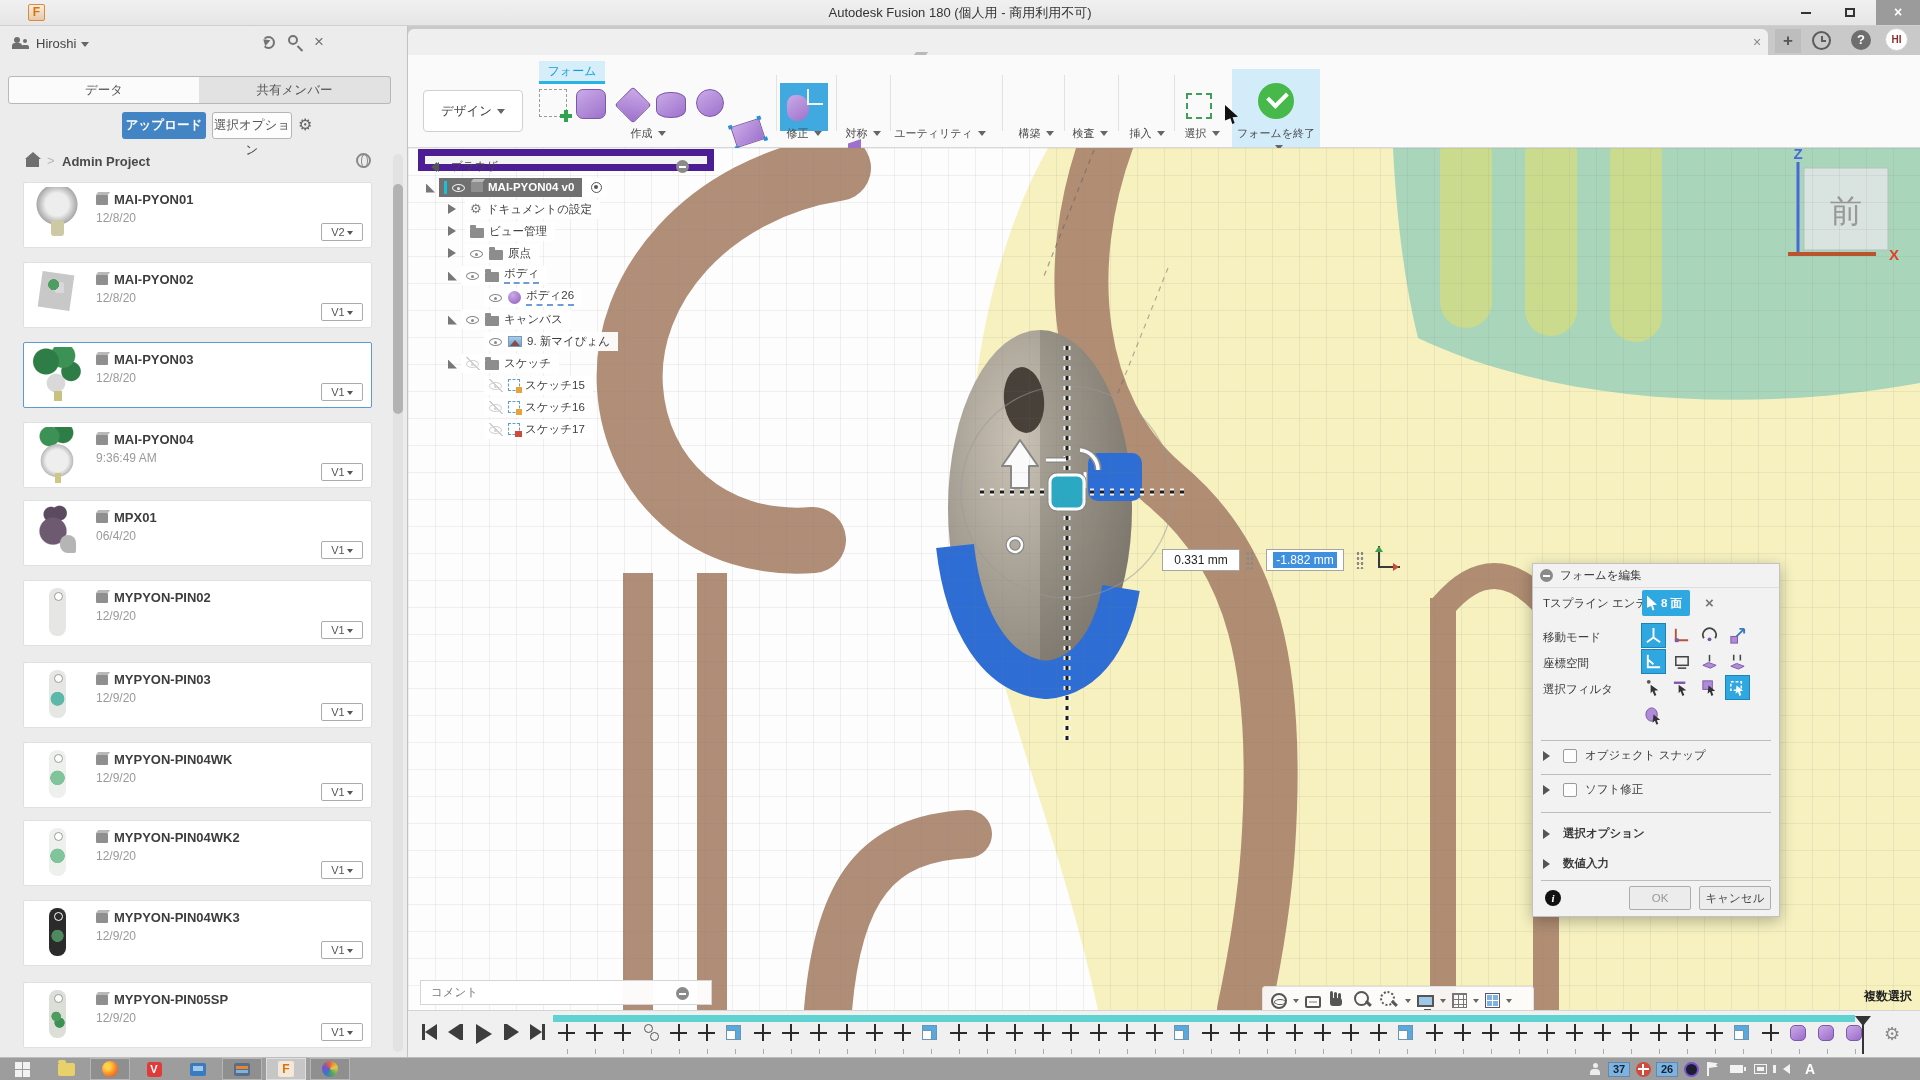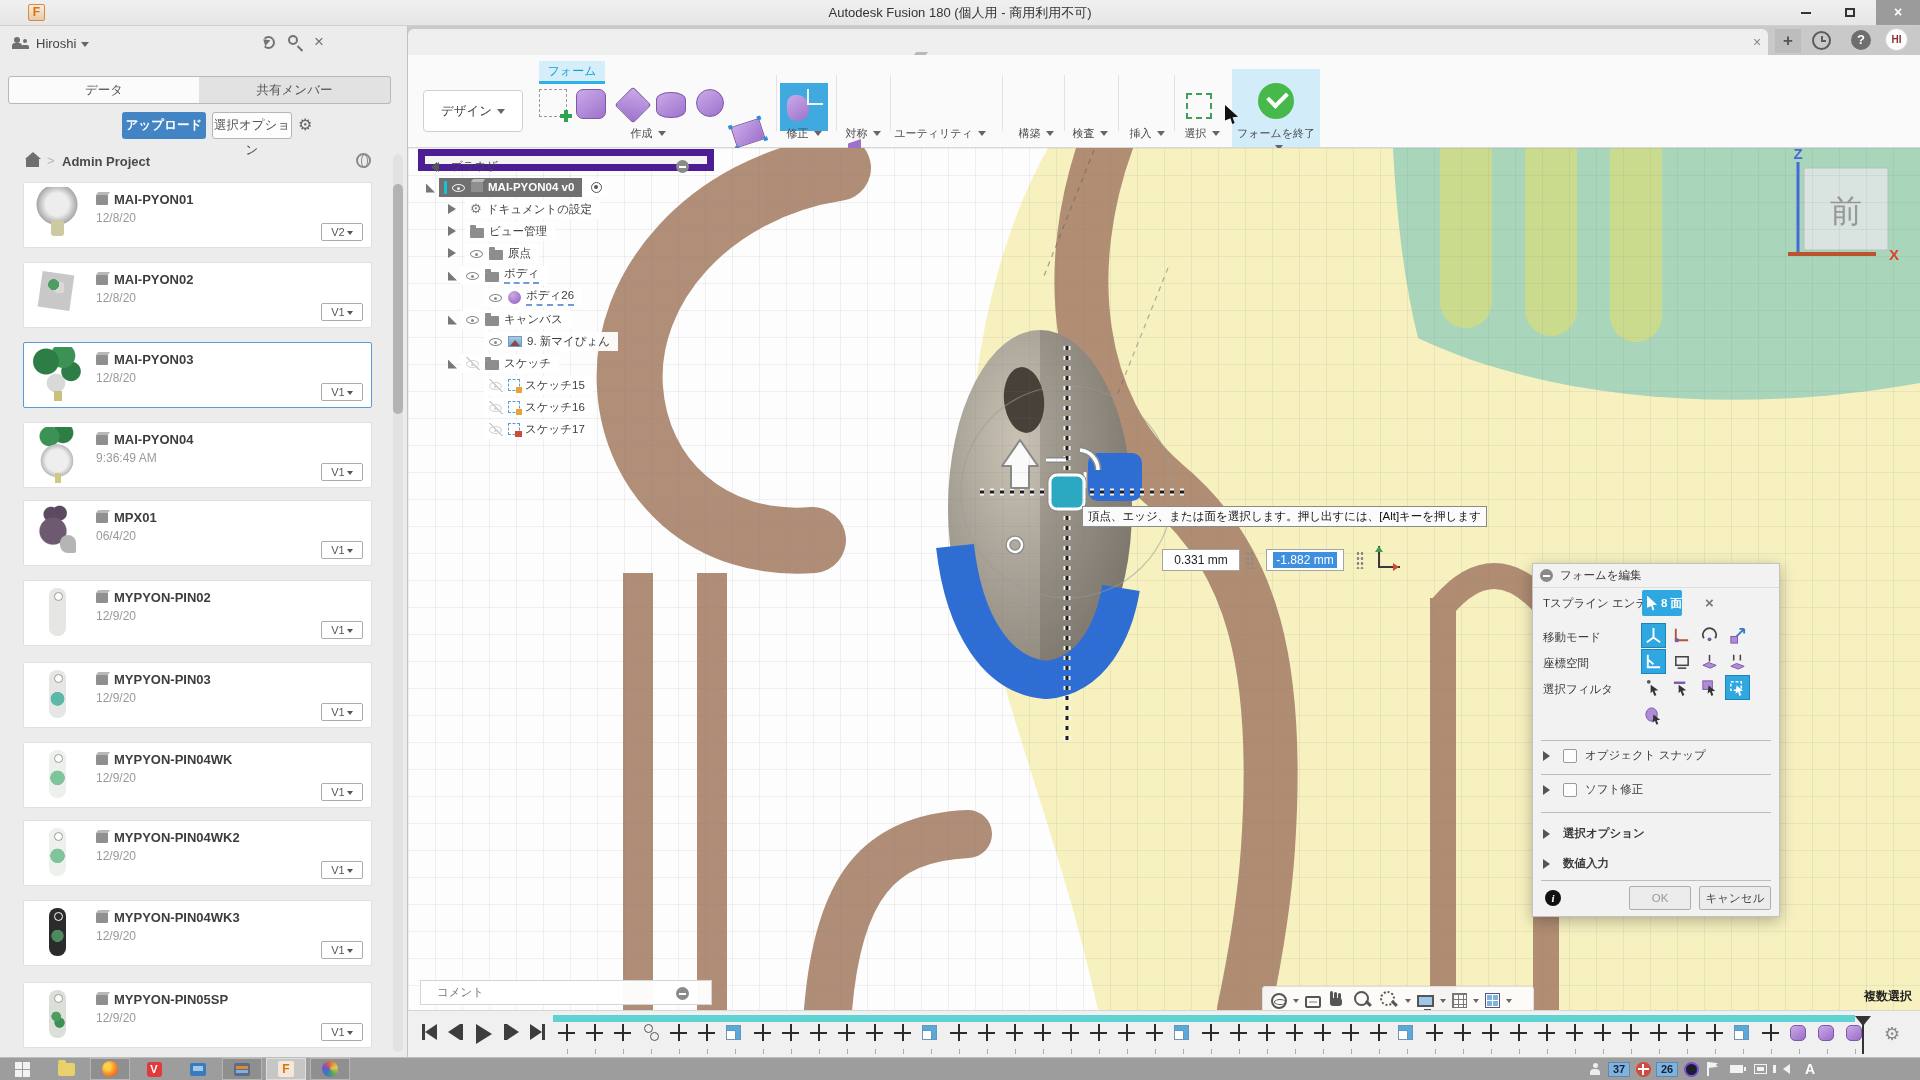--- a/index.html
+++ b/index.html
@@ -171,21 +171,21 @@
   .axis-ic::after{content:"";position:absolute;right:-3px;bottom:-5px;border:4px solid transparent;border-left:6px solid #d04a3a}
   
   #dialog{position:absolute;left:1124px;top:415px;width:248px;height:354px;background:#f2f2f2;border:1px solid #c2c2c2;box-shadow:0 4px 14px rgba(0,0,0,.28);font-size:11.5px;color:#3a3a3a}
   #dialog-head{position:relative;height:24px;border-bottom:1px solid #ddd;line-height:23px}
   #dialog-head .minus-circle{left:7px;top:5px}
   #dialog-title{position:absolute;left:27px}
   .dlg-label{position:absolute;left:10px}
   .opt{position:absolute;width:25px;height:25px;border:1px solid transparent;display:flex;align-items:center;justify-content:center}
   .opt.sel{background:#2fa7e1;border-color:#1b85ba}
   .opt svg{width:19px;height:19px}
-  #entity-chip{position:absolute;left:109px;top:26px;height:26px;background:#2fa7e1;border-radius:2px;color:#fff;font-size:11.5px;display:flex;align-items:center;gap:4px;padding:0 0 0 5px;font-weight:bold}
+  #entity-chip{position:absolute;left:109px;top:26px;height:26px;background:#2fa7e1;border-radius:2px;color:#fff;font-size:11.5px;display:flex;align-items:center;gap:4px;padding:0 8px 0 5px;font-weight:bold}
   .chip-cursor{width:10px;height:15px;background:#fff;clip-path:polygon(0 0,100% 62%,58% 64%,74% 95%,56% 100%,42% 70%,0 82%)}
   #entity-x{position:absolute;left:172px;top:30px;font-size:15px;color:#777;font-weight:bold}
   .dlg-div{position:absolute;left:8px;width:230px;height:1px;background:#bcbcbc}
   .tri-r{width:0;height:0;border:5px solid transparent;border-left:7px solid #555;display:inline-block}
   .cb{display:inline-block;width:14px;height:14px;background:#fdfdfd;border:1px solid #9a9a9a;border-radius:2px}
   .sec-row{position:absolute;left:10px;display:flex;align-items:center;gap:8px}
   .sec-row.bold{font-weight:bold}
   .info-circle{position:absolute;left:12px;top:326px;width:16px;height:16px;background:#111;border-radius:50%;color:#fff;text-align:center;font-size:11px;line-height:16px;font-style:italic;font-weight:bold;font-family:"Liberation Serif","DejaVu Serif",serif}
   .dlg-btn{position:absolute;top:322px;height:24px;border:1px solid #adadad;background:#ececec;text-align:center;line-height:22px;border-radius:2px}
   #btn-ok{left:96px;width:62px;color:#999}
@@ -201,21 +201,21 @@
   .nv-pan::after{content:"";position:absolute;left:3px;top:7px;width:12px;height:8px;background:#555;border-radius:3px}
   .nv-zoom::before,.nv-fit::before{content:"";position:absolute;left:1px;top:1px;width:11px;height:11px;border:2px solid #555;border-radius:50%}
   .nv-zoom::after,.nv-fit::after{content:"";position:absolute;left:12px;top:12px;width:7px;height:2.5px;background:#555;transform:rotate(45deg)}
   .nv-fit::before{border-radius:50%;border-style:dotted}
   .nv-disp{width:17px;height:12px;border:2px solid #555;background:#9ec7e8;margin-top:3px}
   .nv-disp::after{content:"";position:absolute;left:5px;top:12px;width:7px;height:3px;background:#555}
   .nv-grid{width:15px;height:15px;margin-top:2px;border:1px solid #777;background:linear-gradient(to right,#777 1px,transparent 1px),linear-gradient(to bottom,#777 1px,transparent 1px);background-size:5px 5px}
   .nv-vport{width:15px;height:15px;margin-top:2px;background:#7fb2dd;border:1px solid #557;box-shadow:inset 0 0 0 1px #fff;background-image:linear-gradient(#fff,#fff),linear-gradient(#fff,#fff);background-size:1px 100%,100% 1px;background-position:center;background-repeat:no-repeat}
   .nvcaret{width:0;height:0;border:3.5px solid transparent;border-top:4.5px solid #666;margin-top:6px}
   
-  #commentbox{position:absolute;left:12px;top:832px;width:292px;height:25px;background:rgba(255,255,255,.96);border:1px solid #d5d5d5;font-size:11.5px;color:#777;line-height:23px;padding-left:16px}
+  #commentbox{position:absolute;left:12px;top:832px;width:292px;height:25px;background:rgba(255,255,255,.96);border:1px solid #d5d5d5;font-size:11.5px;color:#777;line-height:23px;padding-left:10px}
   #commentbox .minus-circle{right:22px;top:6px;background:#8a8a8a}
   #multisel{position:absolute;left:1412px;top:840px;width:92px;font-size:12px;font-weight:bold;color:#222;text-align:right}
   
   #timeline{position:absolute;left:408px;top:1010px;width:1512px;height:47px;background:#f0f0f0;border-top:1px solid #d5d5d5}
   .pb{position:absolute;top:13px;display:flex;align-items:center}
   .tri-left{width:0;height:0;border:8px solid transparent;border-right:12px solid #3d3d3d;border-left:none}
   .tri-right{width:0;height:0;border:8px solid transparent;border-left:12px solid #3d3d3d;border-right:none}
   .pbbar{width:3px;height:16px;background:#3d3d3d}
   #tl-tealbar{position:absolute;left:145px;top:4px;width:1302px;height:7px;background:#5fd3d2}
   #markers{position:absolute;left:150px;top:13px;width:1330px;height:32px}
@@ -629,21 +629,20 @@
     <div class="trow" style="left:66px;top:270px">
       <span class="chip">
           <span class="eye off"></span>
           <span class="sk-ic lock"></span>
           <span>スケッチ17</span>
         </span>
     </div>
   </div>
 
   
-  <div id="tooltip">頂点、エッジ、または面を選択します。押し出すには、[Alt]キーを押します</div>
   <div class="valbox" id="val1">0.331 mm</div>
   <div class="dots" id="dots1"></div>
   <div class="valbox" id="val2"><span>-1.882 mm</span></div>
   <div class="dots" id="dots2"></div>
   <div class="axis-ic"></div>
 
   
   <div id="dialog">
     <div id="dialog-head">
       <span class="minus-circle"></span>

